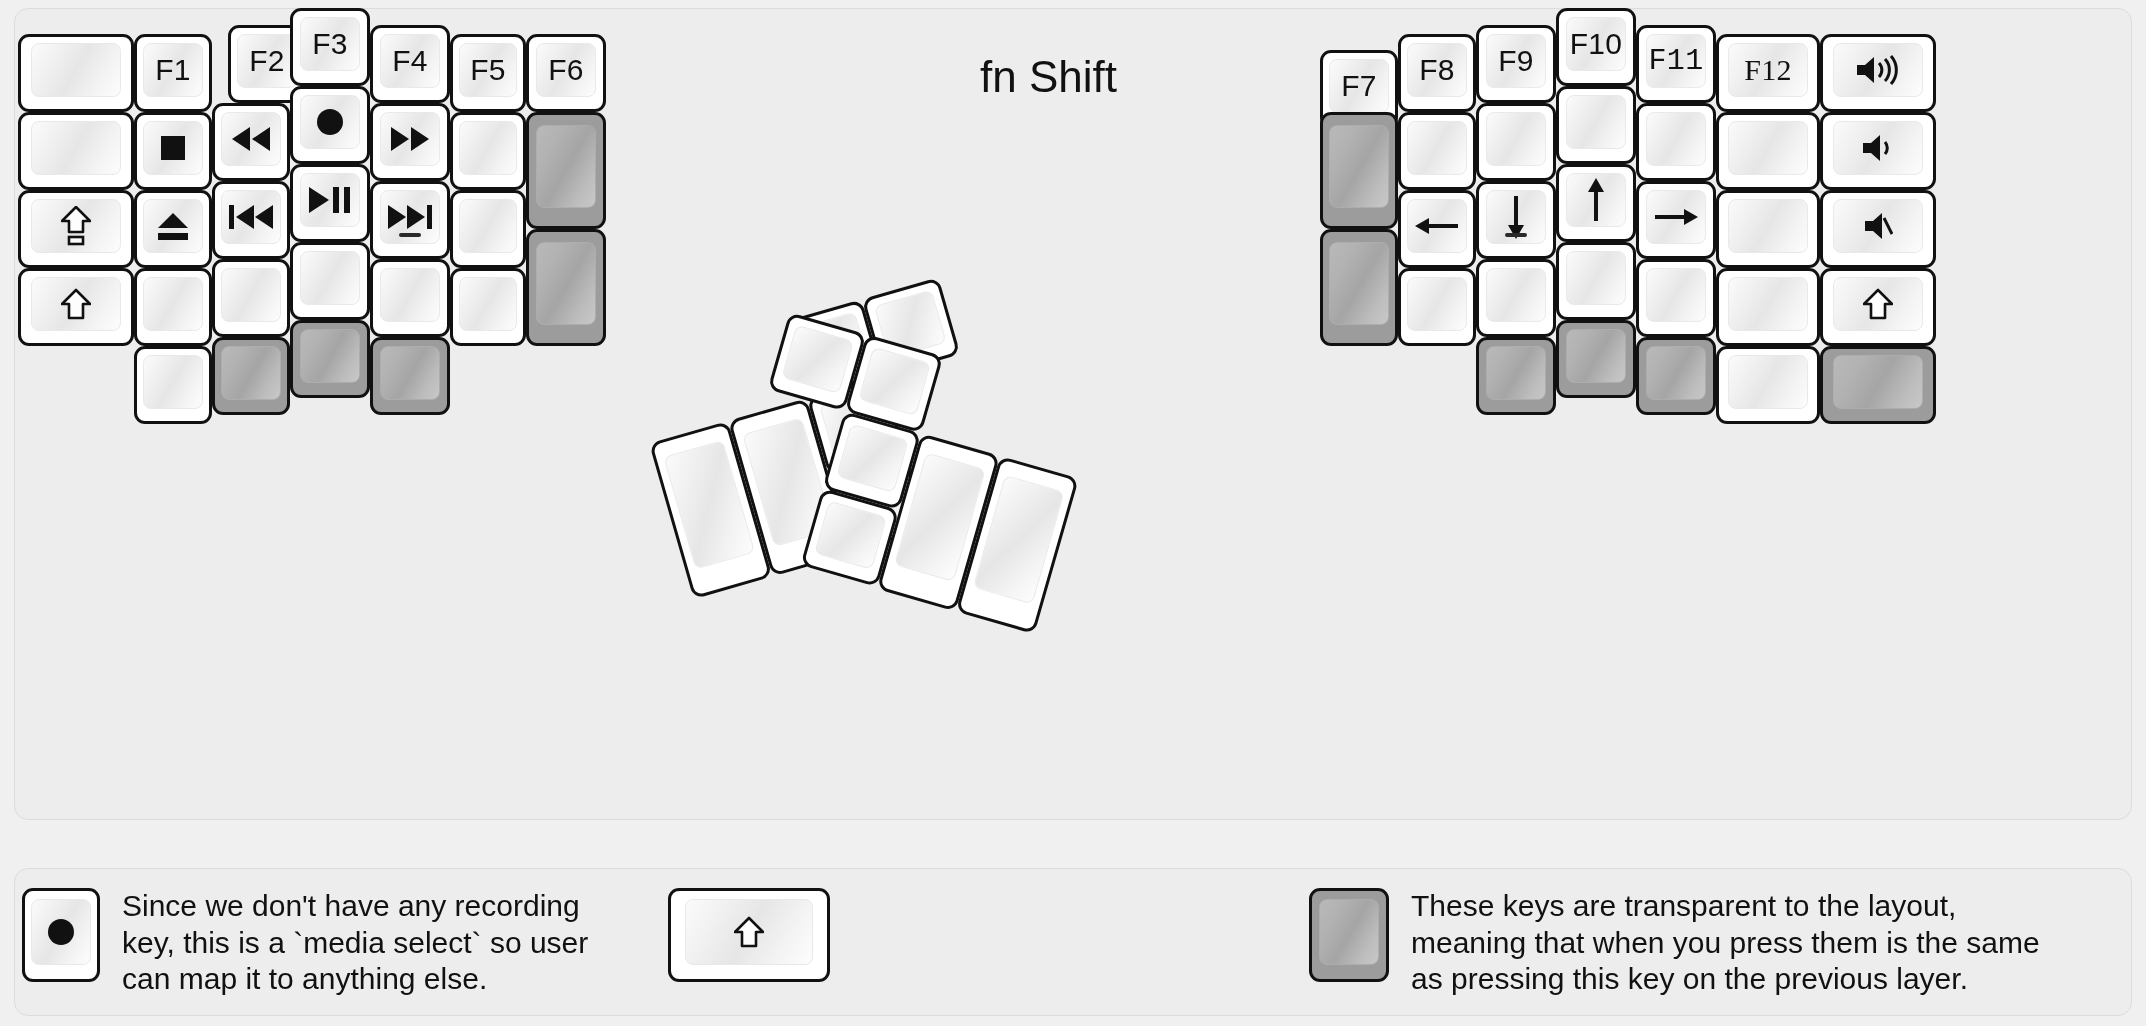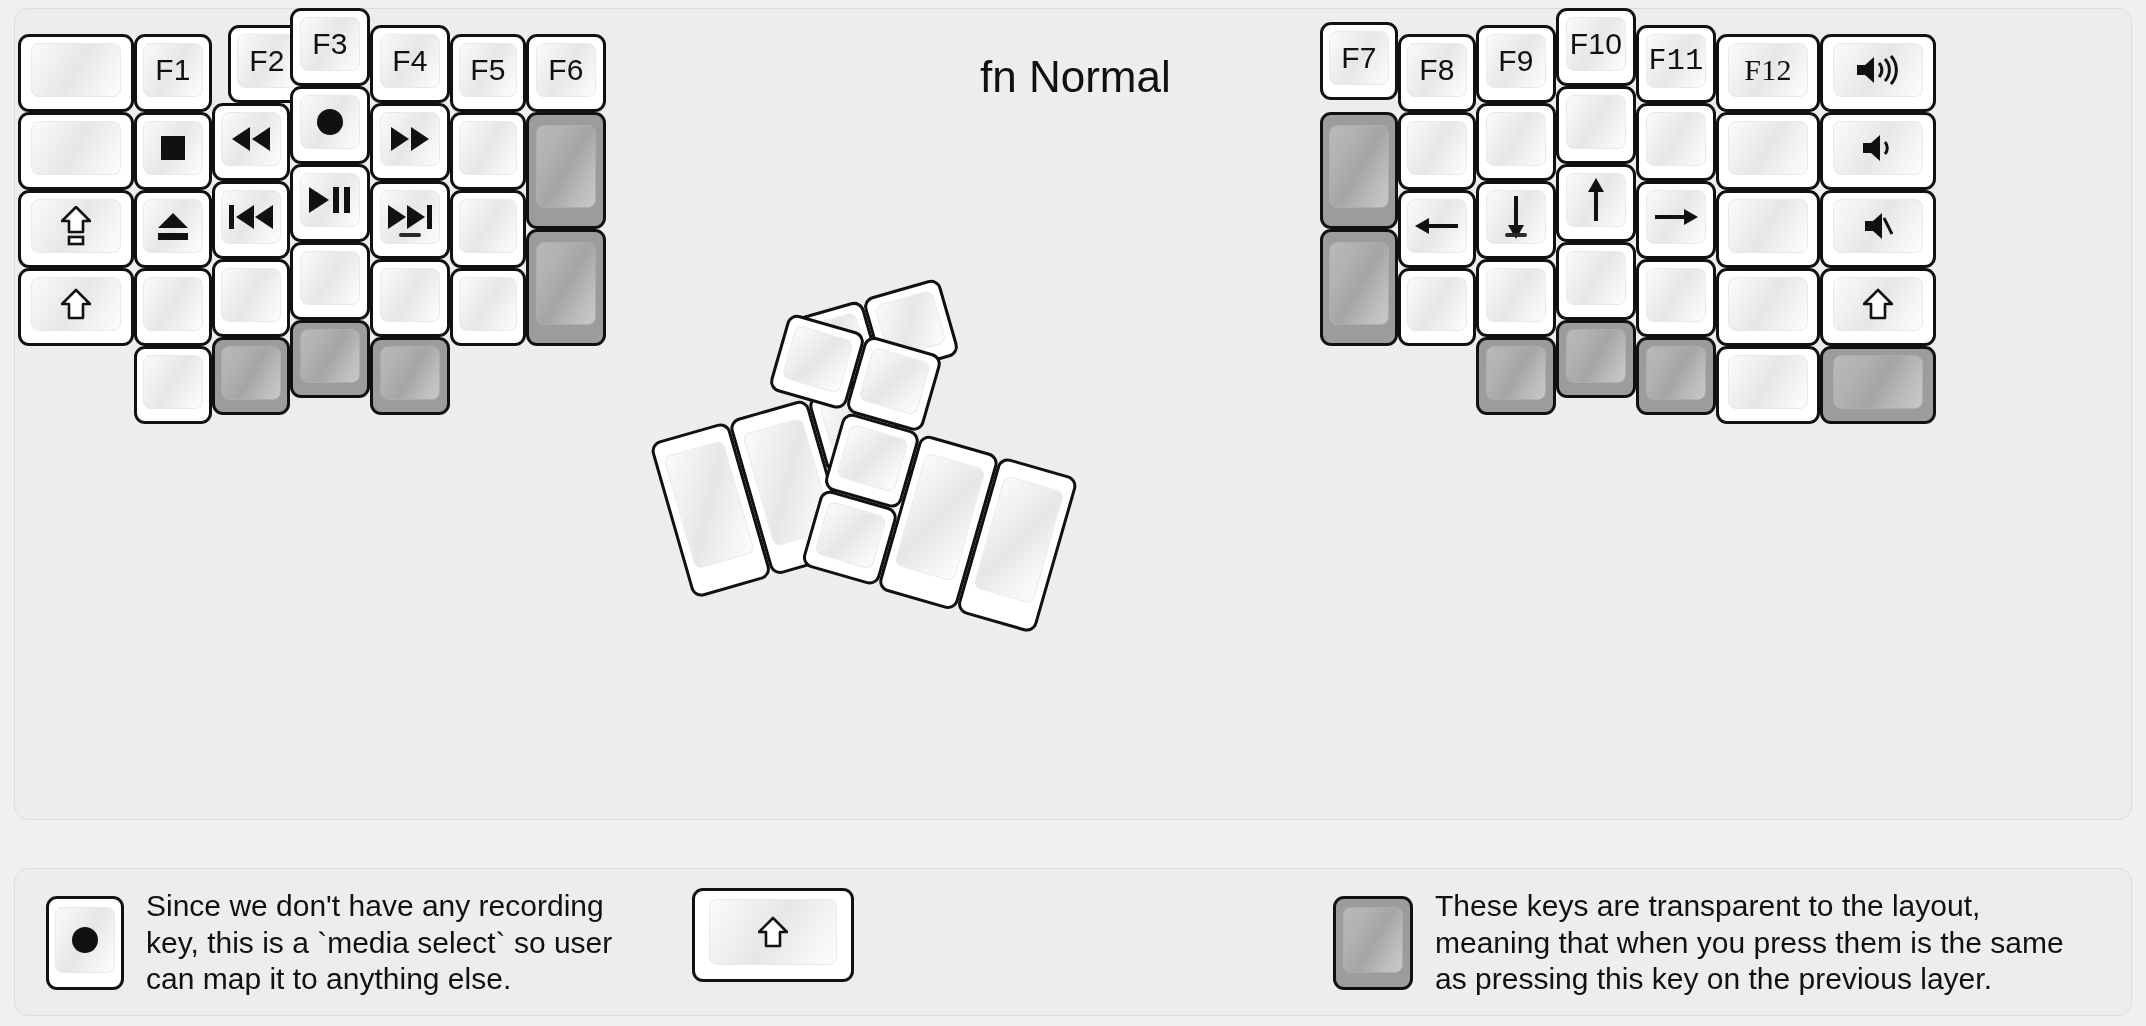--- a/index.html
+++ b/index.html
@@ -73,42 +73,42 @@
   
   #title {
     position: absolute;
     left: 980px; top: 52px;
     font-size: 44px;
     color: #111;
     white-space: nowrap;
   }
 
   
-  .legend-item { position: absolute; display: flex; align-items: center; margin-left: 24px; }
+  .legend-item { position: absolute; display: flex; align-items: flex-start; }
   .legend-key  { position: relative; flex: 0 0 auto; }
   .legend-text {
     margin-left: 22px;
     font-size: 30px;
     line-height: 1.22;
     color: #111;
     white-space: pre-line;
   }
 
   
   svg.ic { display:block; }
 </style>
 </head>
 <body>
 
 <div id="root">
 
   <div class="panel" id="kb-panel"></div>
   <div class="panel" id="lg-panel"></div>
 
-  <div id="title">fn Normal</div>
+  <div id="title">fn Shift</div>
 
   <div id="keys-layer">
       <div class="key" style="left: 18px; top: 34px; width: 116px; height: 78px;">
         <div class="cap"></div>
       </div>
       <div class="key" style="left: 18px; top: 112px; width: 116px; height: 78px;">
         <div class="cap"></div>
       </div>
       <div class="key" style="left: 18px; top: 190px; width: 116px; height: 78px;">
         <div class="cap">
@@ -273,21 +273,21 @@
         <div class="cap">
           <span class="lbl">F6</span>
         </div>
       </div>
       <div class="key trans" style="left: 526px; top: 112px; width: 80px; height: 117px;">
         <div class="cap"></div>
       </div>
       <div class="key trans" style="left: 526px; top: 229px; width: 80px; height: 117px;">
         <div class="cap"></div>
       </div>
-      <div class="key" style="left: 1320px; top: 22px; width: 78px; height: 78px;">
+      <div class="key" style="left: 1320px; top: 50px; width: 78px; height: 78px;">
         <div class="cap">
           <span class="lbl">F7</span>
         </div>
       </div>
       <div class="key trans" style="left: 1320px; top: 112px; width: 78px; height: 117px;">
         <div class="cap"></div>
       </div>
       <div class="key trans" style="left: 1320px; top: 229px; width: 78px; height: 117px;">
         <div class="cap"></div>
       </div>

